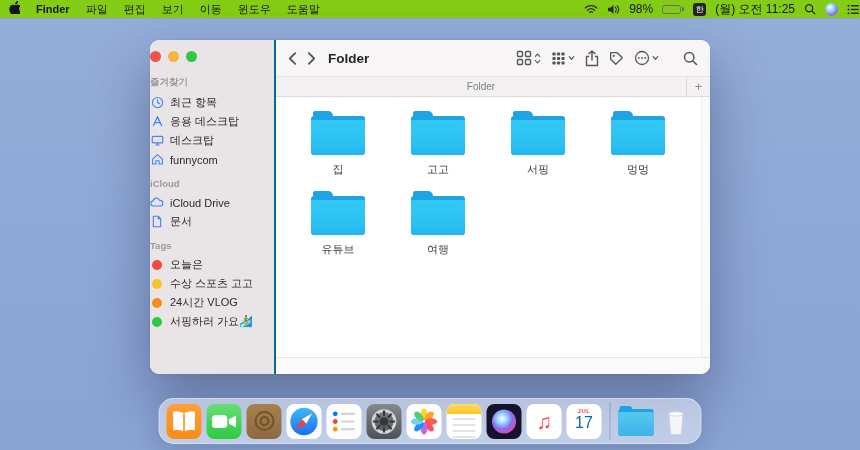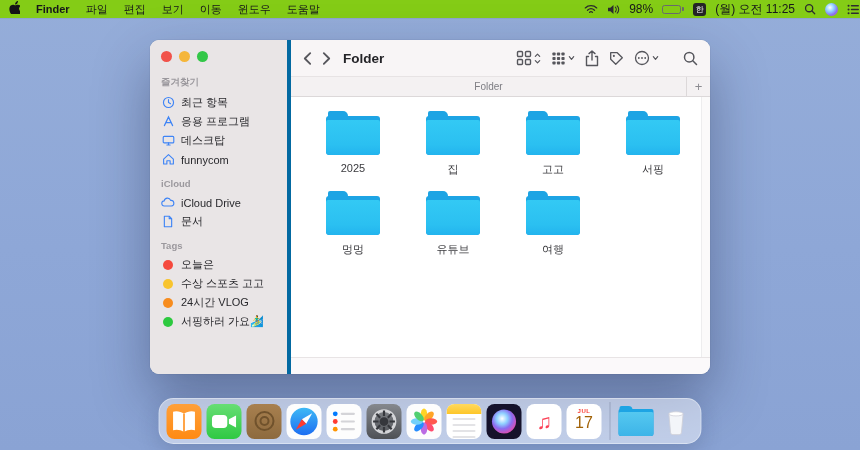--- a/index.html
+++ b/index.html
@@ -32,22 +32,22 @@
     background:radial-gradient(circle at 38% 35%, #ffffff 0%, #8fd0ff 35%, #8a6cf0 65%, #e14bb0 100%); }
 
   
   .window {
     position:absolute; left:150px; top:40px; width:560px; height:334px;
     border-radius:9px; overflow:hidden; display:flex;
     box-shadow:0 25px 55px rgba(20,30,60,.38), 0 0 1px rgba(0,0,0,.35);
     background:#fff;
   }
   .sidebar {
-    width:141px; background:#e9e5e6; border-right:4px solid #0369a1;
-    padding:11px 0 0 11px; flex:none; font-size:11px;
+    width:126px; background:#e9e5e6; border-right:2px solid #0369a1;
+    padding:11px 0 0 0; flex:none; font-size:11px;
   }
   .traffic { display:flex; gap:7px; margin-bottom:14px; }
   .dot { width:11px; height:11px; border-radius:50%; }
   .dot.red { background:#f1524a; } .dot.yel { background:#f5b63a; } .dot.grn { background:#33c748; }
   .side-header { font-size:9.5px; color:#9b989d; font-weight:bold; margin:9px 0 4px; }
   .side-item { display:flex; align-items:center; gap:6px; height:19px; color:#29292d; }
   .side-item .ic { width:14px; flex:none; color:#3e84f6; display:flex; justify-content:center; }
   .tag-dot { width:10px; height:10px; border-radius:50%; flex:none; margin:0 2px; }
 
   .main { flex:1; display:flex; flex-direction:column; min-width:0; }
@@ -98,21 +98,21 @@
      display:flex; align-items:center; justify-content:center; }
   .da-brown .ring2 { width:10px; height:10px; border-radius:50%; border:2px solid #70522c; }
   .da-white { background:#fdfdfd; }
   .da-settings { background:linear-gradient(180deg,#85888d,#4e5156); }
   .da-siri { background:#15122b; }
   .da-notes { background:#fff; }
   .da-notes .strip { height:10px; background:linear-gradient(180deg,#ffd95e,#fdc629); }
   .da-notes .ln { height:2px; background:#e3e3e6; margin:4px 6px 0; border-radius:1px; }
   .da-cal { background:#fff; display:flex; flex-direction:column; align-items:center; }
   .da-cal .mon { font-size:6px; font-weight:bold; color:#fa3b30; margin-top:4px; letter-spacing:.5px; }
-  .da-cal .day { font-size:16px; color:#a16207; line-height:1; margin-top:1px; }
+  .da-cal .day { font-size:16px; color:#0369a1; line-height:1; margin-top:1px; }
   .da-music { background:#fff; display:flex; align-items:center; justify-content:center; }
   .da-music .note { font-size:21px; color:#fb4156; line-height:1; }
   .dock-folder { width:35px; height:30px; position:relative; align-self:center; flex:none; }
   .dock-folder .tab { position:absolute; left:1px; top:0; width:13px; height:6px; background:#1da4e4; border-radius:2px 4px 0 0; }
   .dock-folder .back { position:absolute; inset:3px 0 0 0; background:#1da4e4; border-radius:2px; }
   .dock-folder .front { position:absolute; inset:6px 0 0 0;
     background:linear-gradient(180deg,#55c8f0,#3db4e8); border-radius:2px 2px 3px 3px; }
 </style>
 </head>
 <body>
@@ -191,21 +191,21 @@
         </svg>
       </span>
       <span>최근 항목</span>
     </div>
     <div class="side-item">
       <span class="ic">
         <svg width="13" height="13" viewBox="0 0 16 16" fill="none" stroke="currentColor" stroke-width="1.6" stroke-linecap="round">
           <path d="M3 13 L8 2.5 L13 13 M4.8 9.5 H11.2"></path>
         </svg>
       </span>
-      <span>응용 프로그램</span>
+      <span>응용 데스크탑</span>
     </div>
     <div class="side-item">
       <span class="ic">
         <svg width="13" height="13" viewBox="0 0 16 16" fill="none" stroke="currentColor" stroke-width="1.4" stroke-linecap="round">
           <rect x="1.5" y="3" width="13" height="8" rx="1.2"></rect>
             <path d="M6 13.5 H10 M8 11 V13.5"></path>
         </svg>
       </span>
       <span>데스크탑</span>
     </div>
@@ -336,28 +336,20 @@
       </span>
     </div>
 
     <div class="tabbar">
       <span class="tab-label">Folder</span>
       <span class="tab-add">+</span>
     </div>
 
     <div class="content">
       <div class="grid">
-        <div class="cell">
-          <div class="folder-icon">
-              <div class="tab"></div>
-              <div class="back"></div>
-              <div class="front"></div>
-            </div>
-          <div class="folder-label">2025</div>
-        </div>
         <div class="cell">
           <div class="folder-icon">
               <div class="tab"></div>
               <div class="back"></div>
               <div class="front"></div>
             </div>
           <div class="folder-label">집</div>
         </div>
         <div class="cell">
           <div class="folder-icon">

